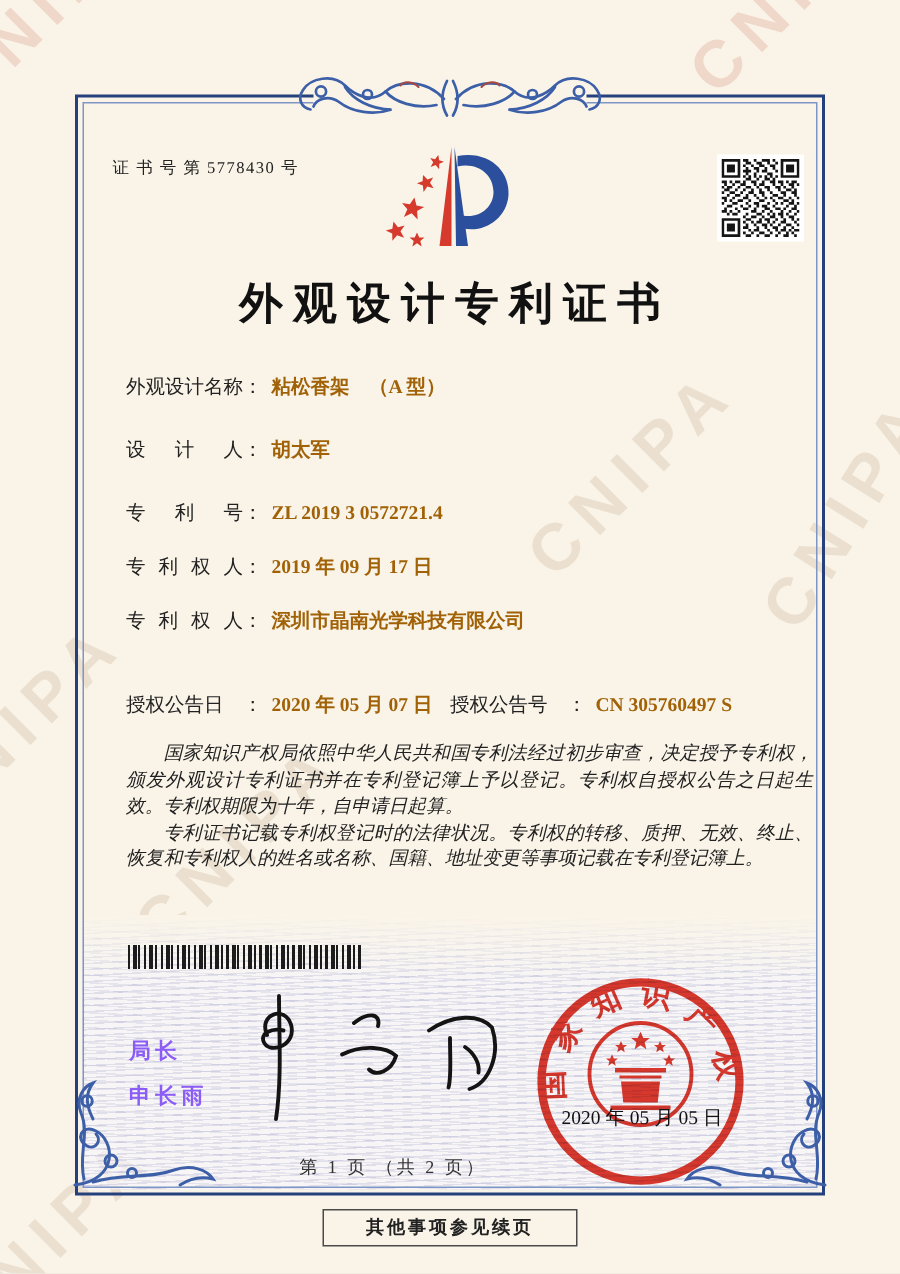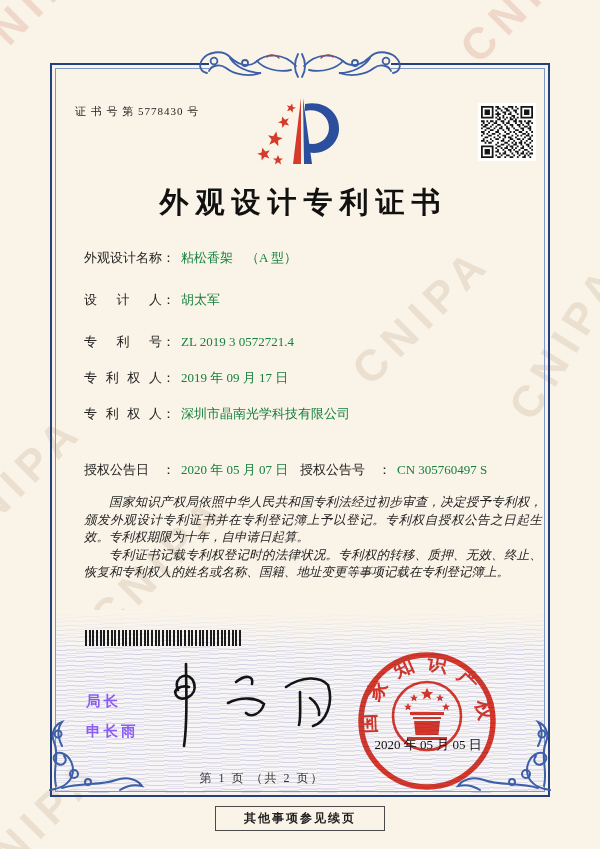--- a/index.html
+++ b/index.html
@@ -31,21 +31,21 @@
   .qr{position:absolute;left:478px;top:103px;width:58px;height:58px;z-index:4;background:#fff;
       padding:3px;box-sizing:border-box;}
   .title{position:absolute;left:0;top:183px;width:600px;text-align:center;font-size:29px;
          font-weight:bold;letter-spacing:7px;text-indent:7px;color:#111;z-index:4;}
   .fields{position:absolute;left:84px;top:247px;width:460px;z-index:4;font-size:13px;}
   .field-row{height:21px;line-height:21px;margin-bottom:15px;white-space:nowrap;}
   .field-row.gap-lg{margin-bottom:21px;}
   .flabel{display:inline-block;width:78px;text-align:justify;text-align-last:justify;color:#222;}
   .flabel.compact{text-align-last:auto;}
   .fcolon{display:inline-block;margin-right:6px;color:#222;}
-  .fvalue{color:#15803d;}
+  .fvalue{color:#a16207;font-weight:bold;}
   .fvalue.small{font-size:11.5px;letter-spacing:-0.2px;}
   .grant-row{position:absolute;left:84px;top:461px;width:460px;z-index:4;font-size:13px;
              display:flex;white-space:nowrap;}
   .grant-row .grp1{flex:0 0 216px;}
   .body-text{position:absolute;left:84px;top:494px;width:458px;z-index:4;font-size:12.5px;
              line-height:17.5px;text-align:justify;font-style:italic;color:#222;}
   .body-text p{margin:0;text-indent:2em;}
   .barcode{position:absolute;left:85px;top:630px;width:156px;height:16px;z-index:4;
            background:repeating-linear-gradient(90deg,#1c1c1c 0 1.5px,transparent 1.5px 3.5px,
              #1c1c1c 3.5px 6px,transparent 6px 7px,#1c1c1c 7px 8.5px,transparent 8.5px 11px);}

